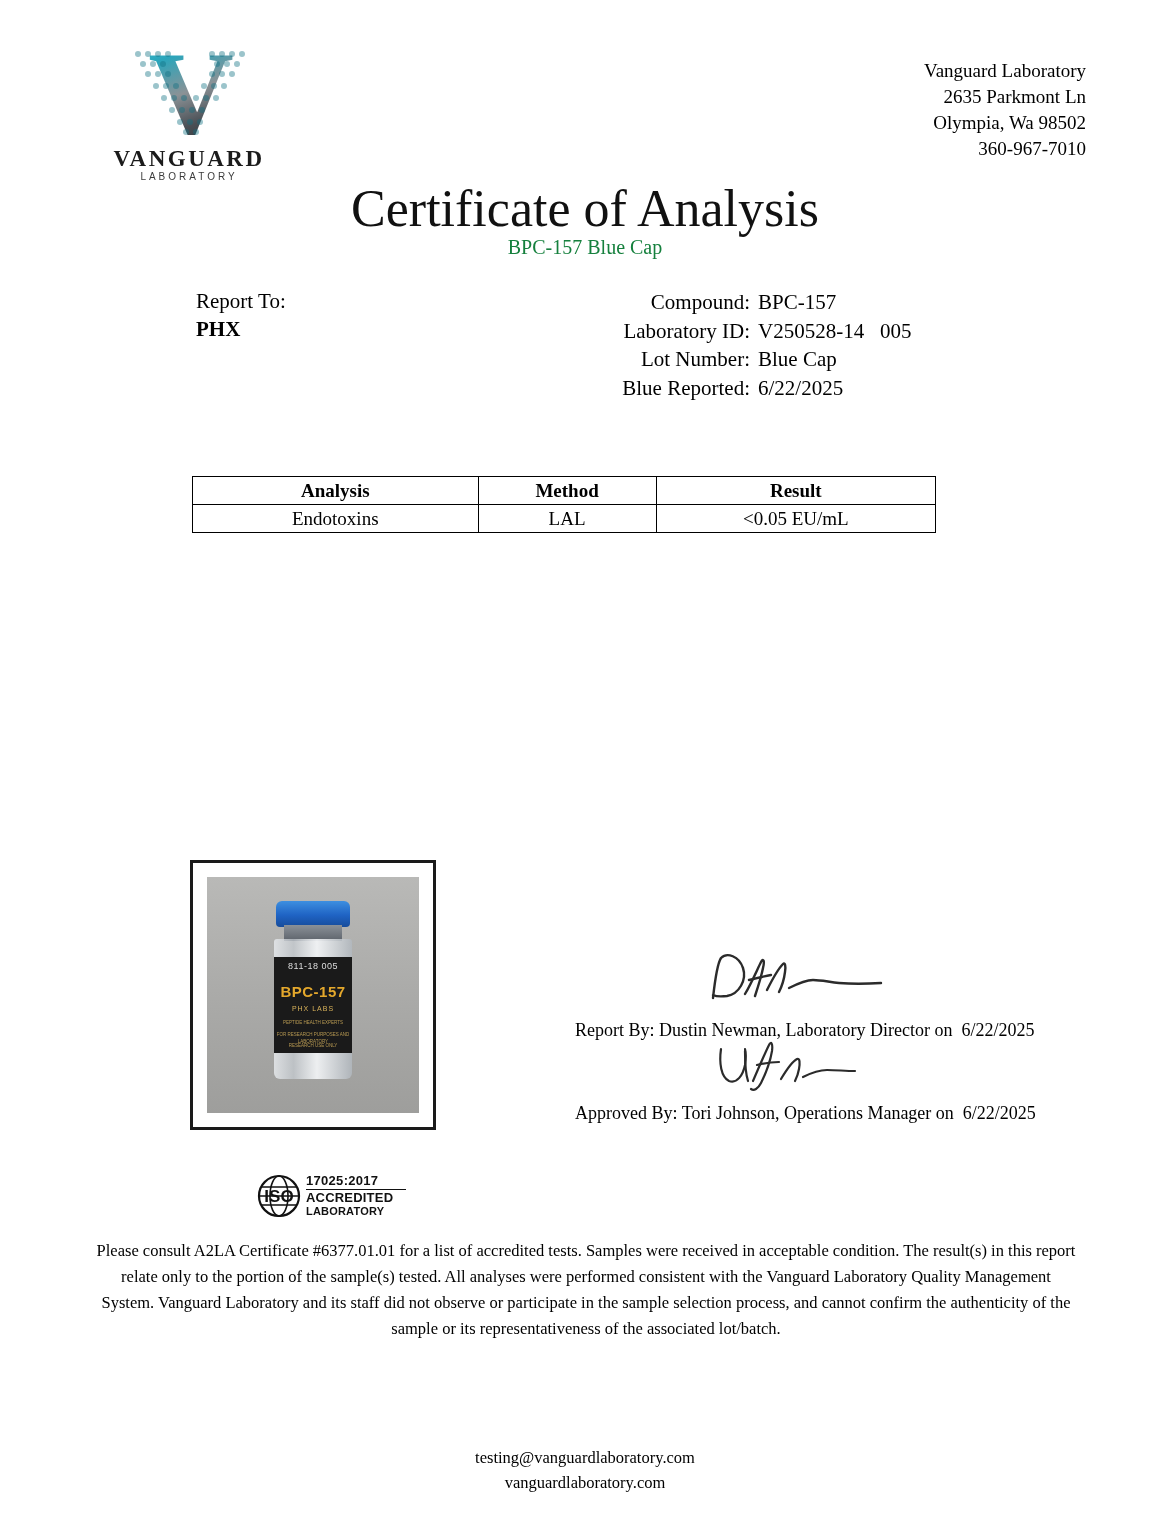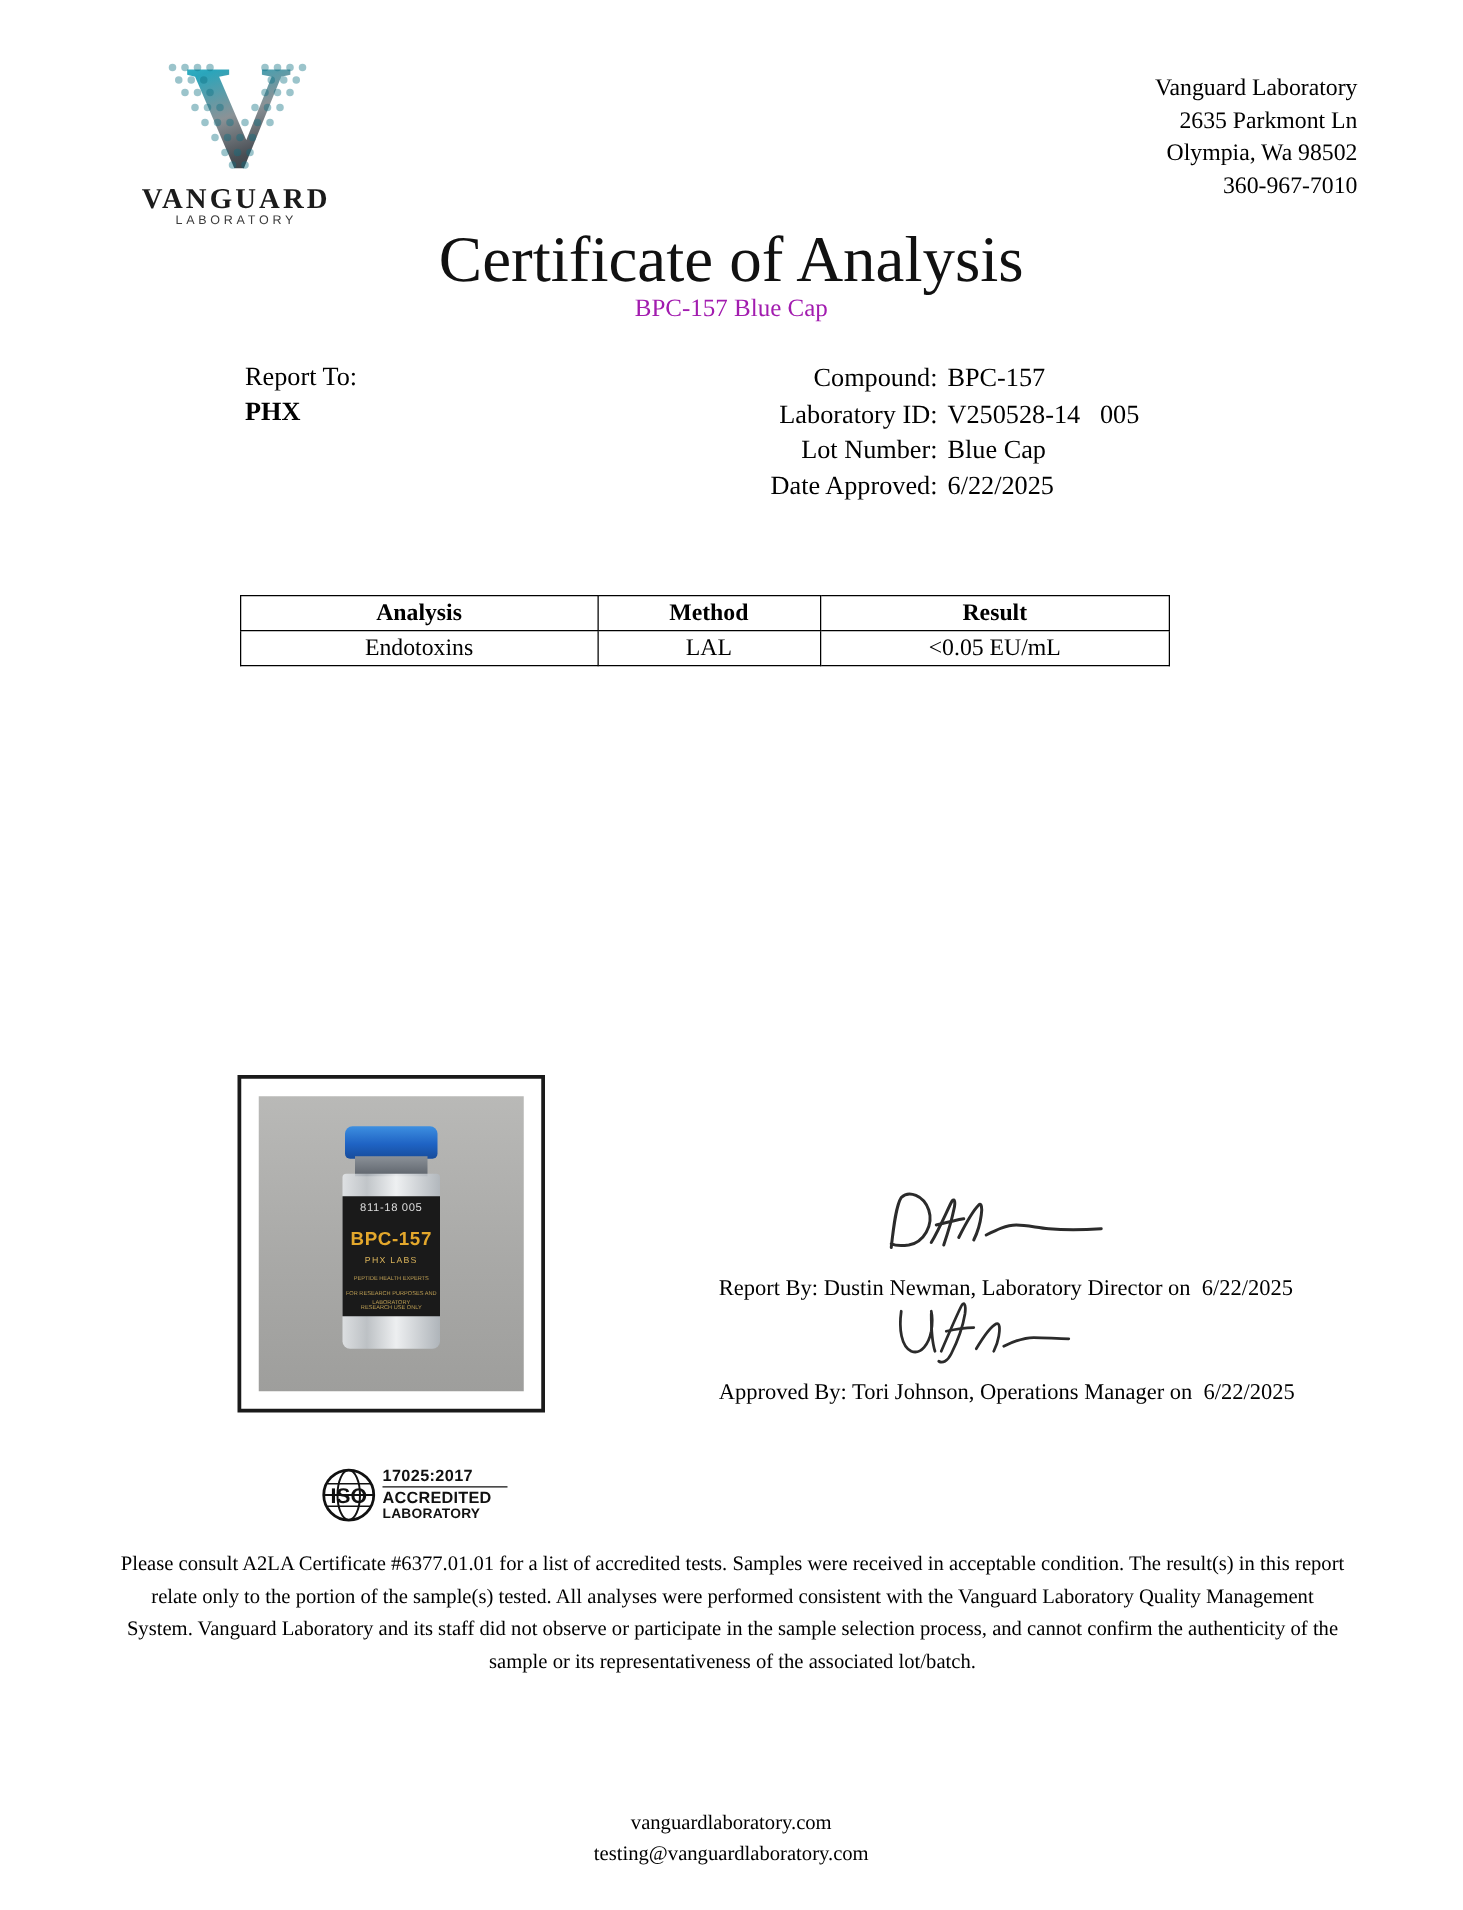--- a/index.html
+++ b/index.html
@@ -107,21 +107,21 @@
     color: #111;
   }
   .doc-subtitle {
     position: absolute;
     top: 236px;
     left: 0;
     width: 1170px;
     text-align: center;
     font-family: "Liberation Serif", serif;
     font-size: 20px;
-    color: #a21caf;
+    color: #15803d;
   }
 
   
   .report-to-label {
     position: absolute;
     left: 196px;
     top: 289px;
     font-size: 21px;
   }
   .report-to-value {
@@ -445,21 +445,21 @@
   </div>
   <div class="meta-row">
     <div class="meta-label">Laboratory ID:</div>
     <div class="meta-value">V250528-14   005</div>
   </div>
   <div class="meta-row">
     <div class="meta-label">Lot Number:</div>
     <div class="meta-value">Blue Cap</div>
   </div>
   <div class="meta-row">
-    <div class="meta-label">Date Approved:</div>
+    <div class="meta-label">Blue Reported:</div>
     <div class="meta-value">6/22/2025</div>
   </div>
 </div>
 
 <table class="results-table">
   <thead>
     <tr>
       <th class="col-analysis">Analysis</th>
       <th class="col-method">Method</th>
       <th class="col-result">Result</th>
@@ -530,15 +530,15 @@
   <div class="iso-text">
     <div class="iso-t1">17025:2017</div>
     <div class="iso-t2">ACCREDITED</div>
     <div class="iso-t3">LABORATORY</div>
   </div>
 </div>
 
 <div class="disclaimer">Please consult A2LA Certificate #6377.01.01 for a list of accredited tests. Samples were received in acceptable condition. The result(s) in this report relate only to the portion of the sample(s) tested. All analyses were performed consistent with the Vanguard Laboratory Quality Management System. Vanguard Laboratory and its staff did not observe or participate in the sample selection process, and cannot confirm the authenticity of the sample or its representativeness of the associated lot/batch.</div>
 
 <div class="footer">
+  <div>testing@vanguardlaboratory.com</div>
   <div>vanguardlaboratory.com</div>
-  <div>testing@vanguardlaboratory.com</div>
 </div>
 
 </body></html>

